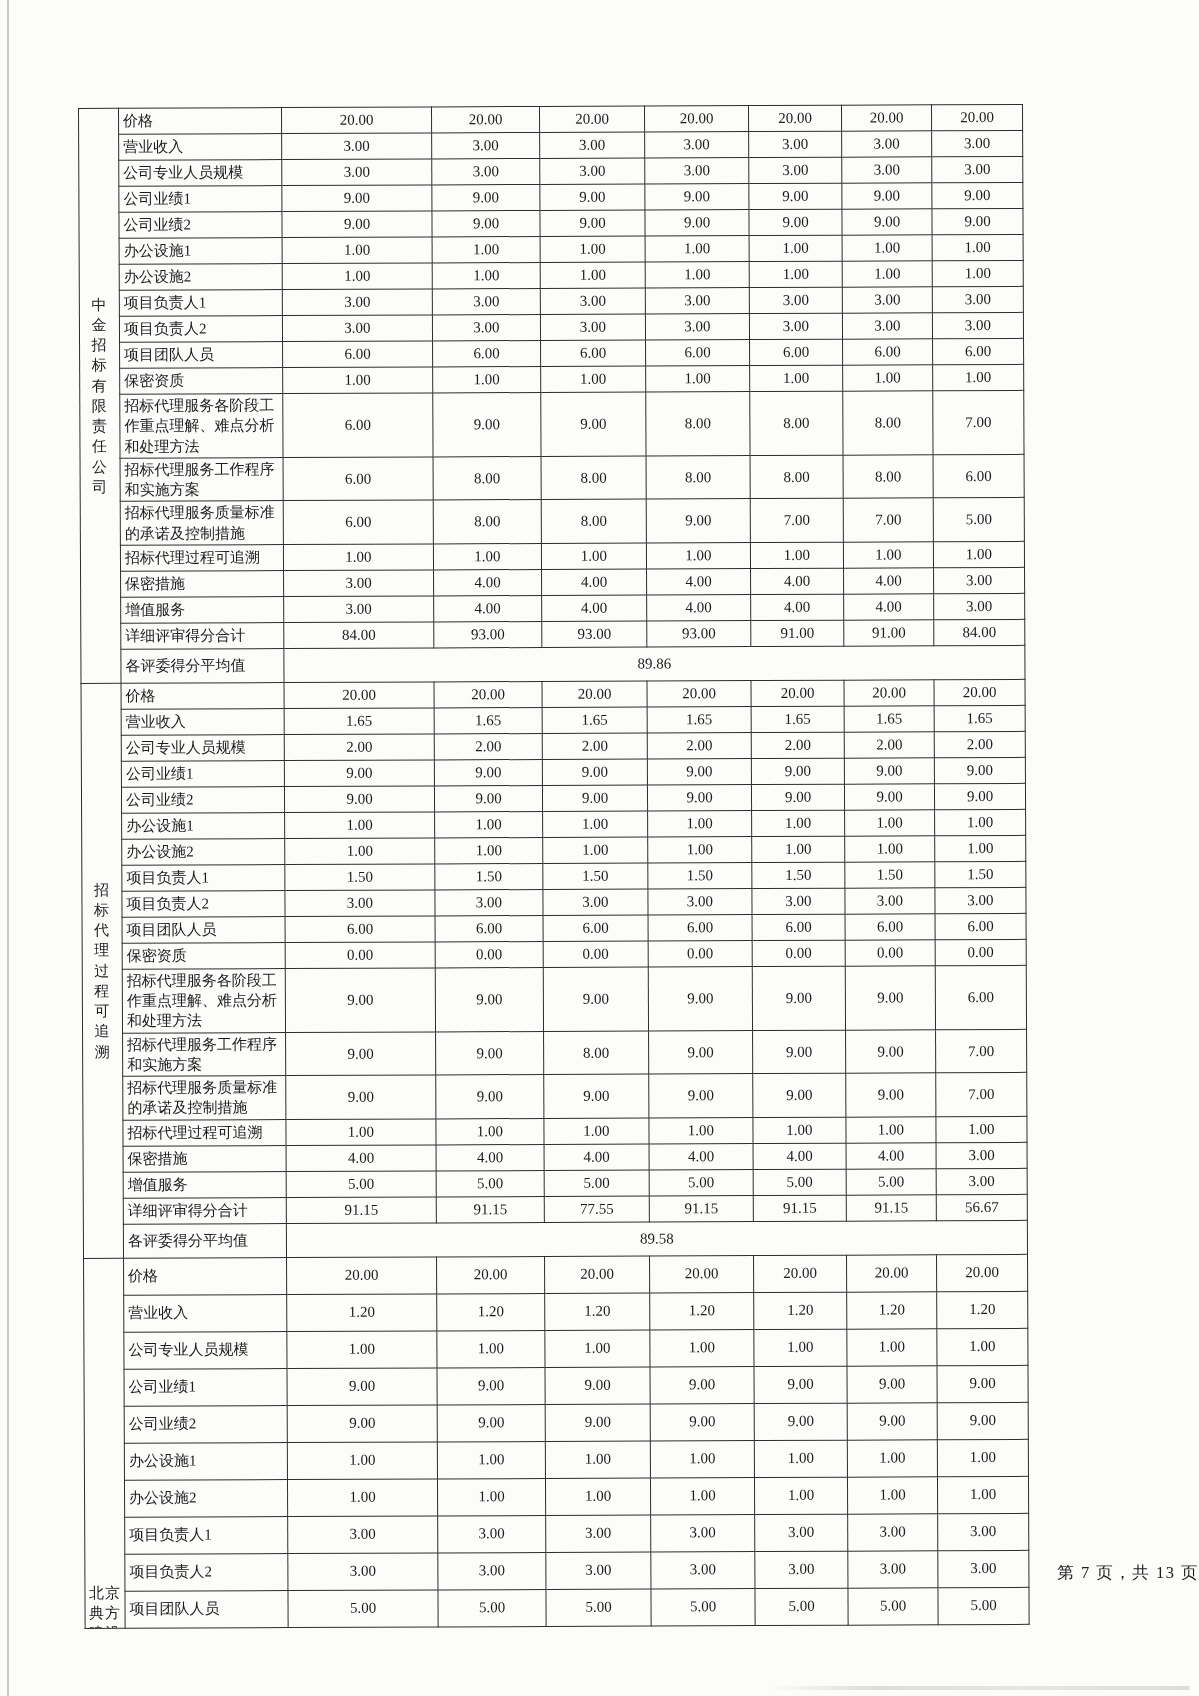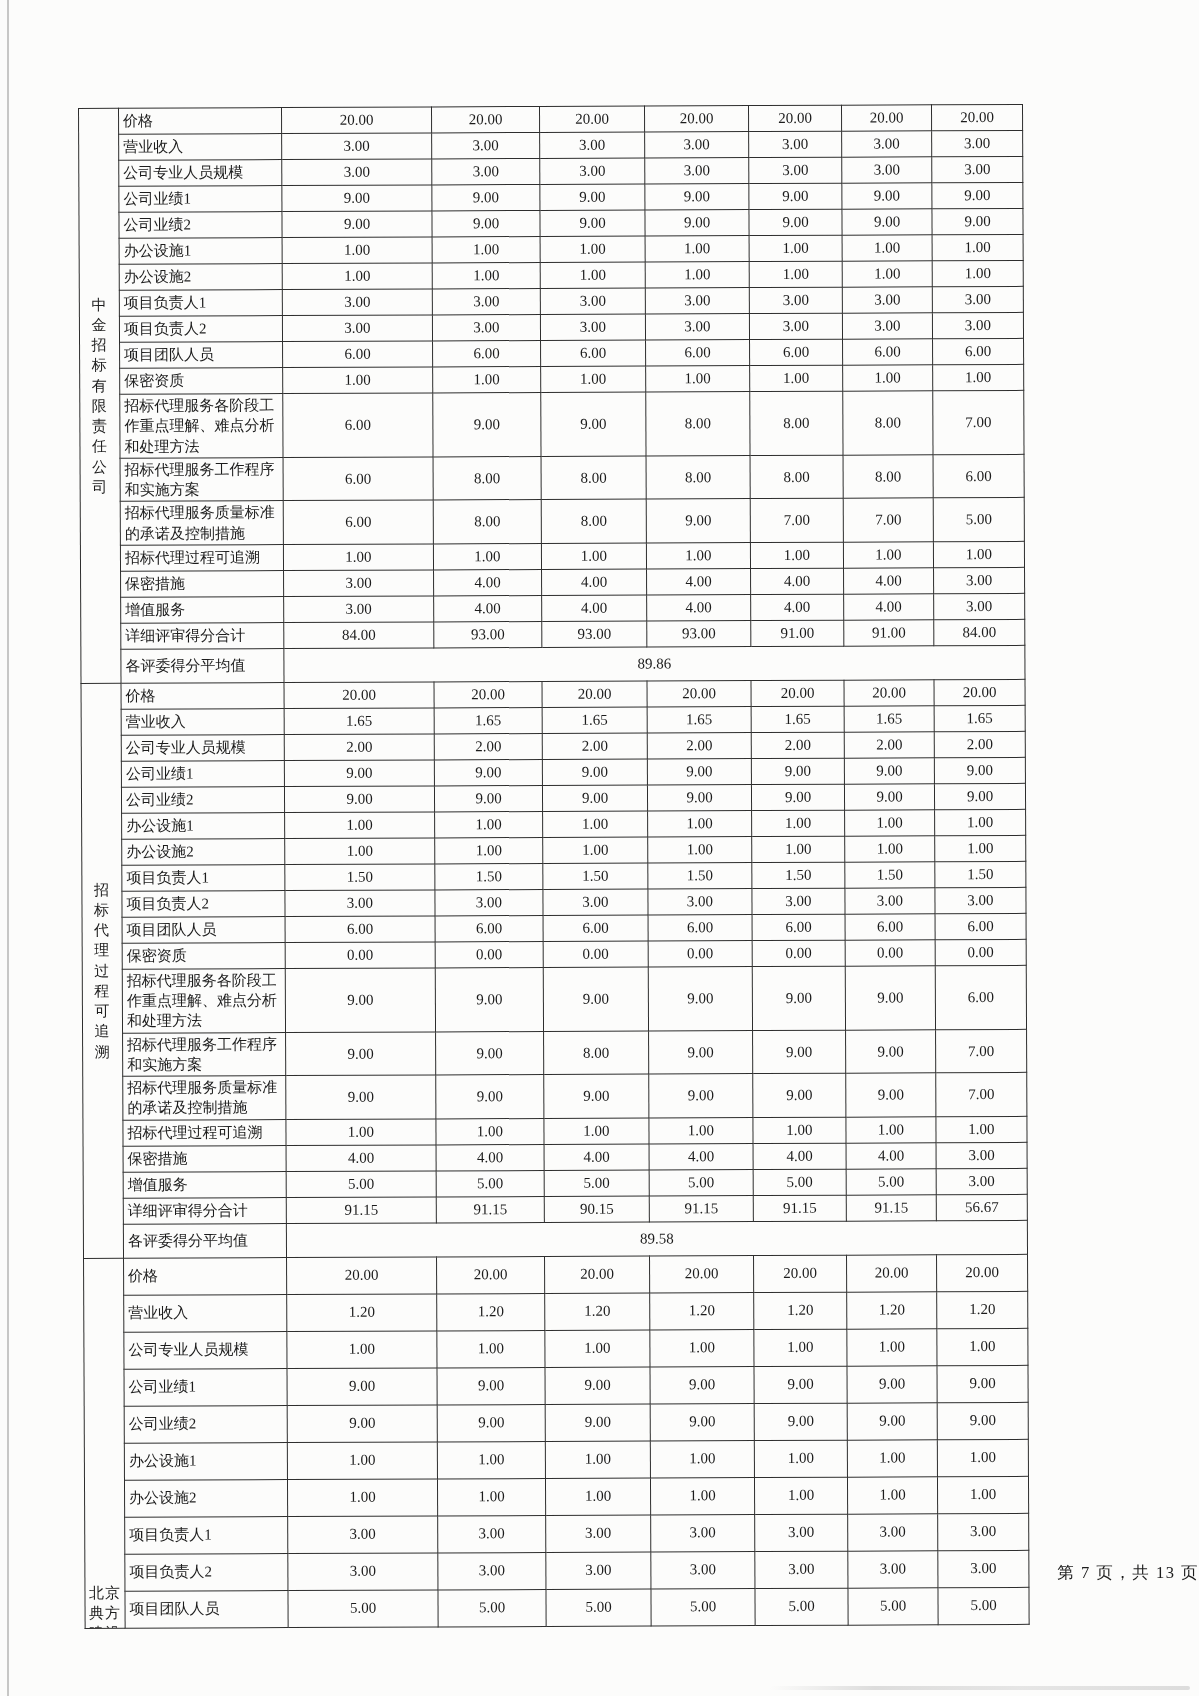--- a/index.html
+++ b/index.html
@@ -446,21 +446,21 @@
             <td class="val">5.00</td>
             <td class="val">5.00</td>
             <td class="val">5.00</td>
             <td class="val">5.00</td>
             <td class="val">3.00</td>
           </tr>
           <tr class="r-std">
             <td class="crit">详细评审得分合计</td>
             <td class="val">91.15</td>
             <td class="val">91.15</td>
-            <td class="val">90.15</td>
+            <td class="val">77.55</td>
             <td class="val">91.15</td>
             <td class="val">91.15</td>
             <td class="val">91.15</td>
             <td class="val">56.67</td>
           </tr>
           <tr class="r-avg">
             <td class="crit">各评委得分平均值</td>
             <td class="avg" colspan="7">89.58</td>
           </tr>
           <tr class="r-g3">

